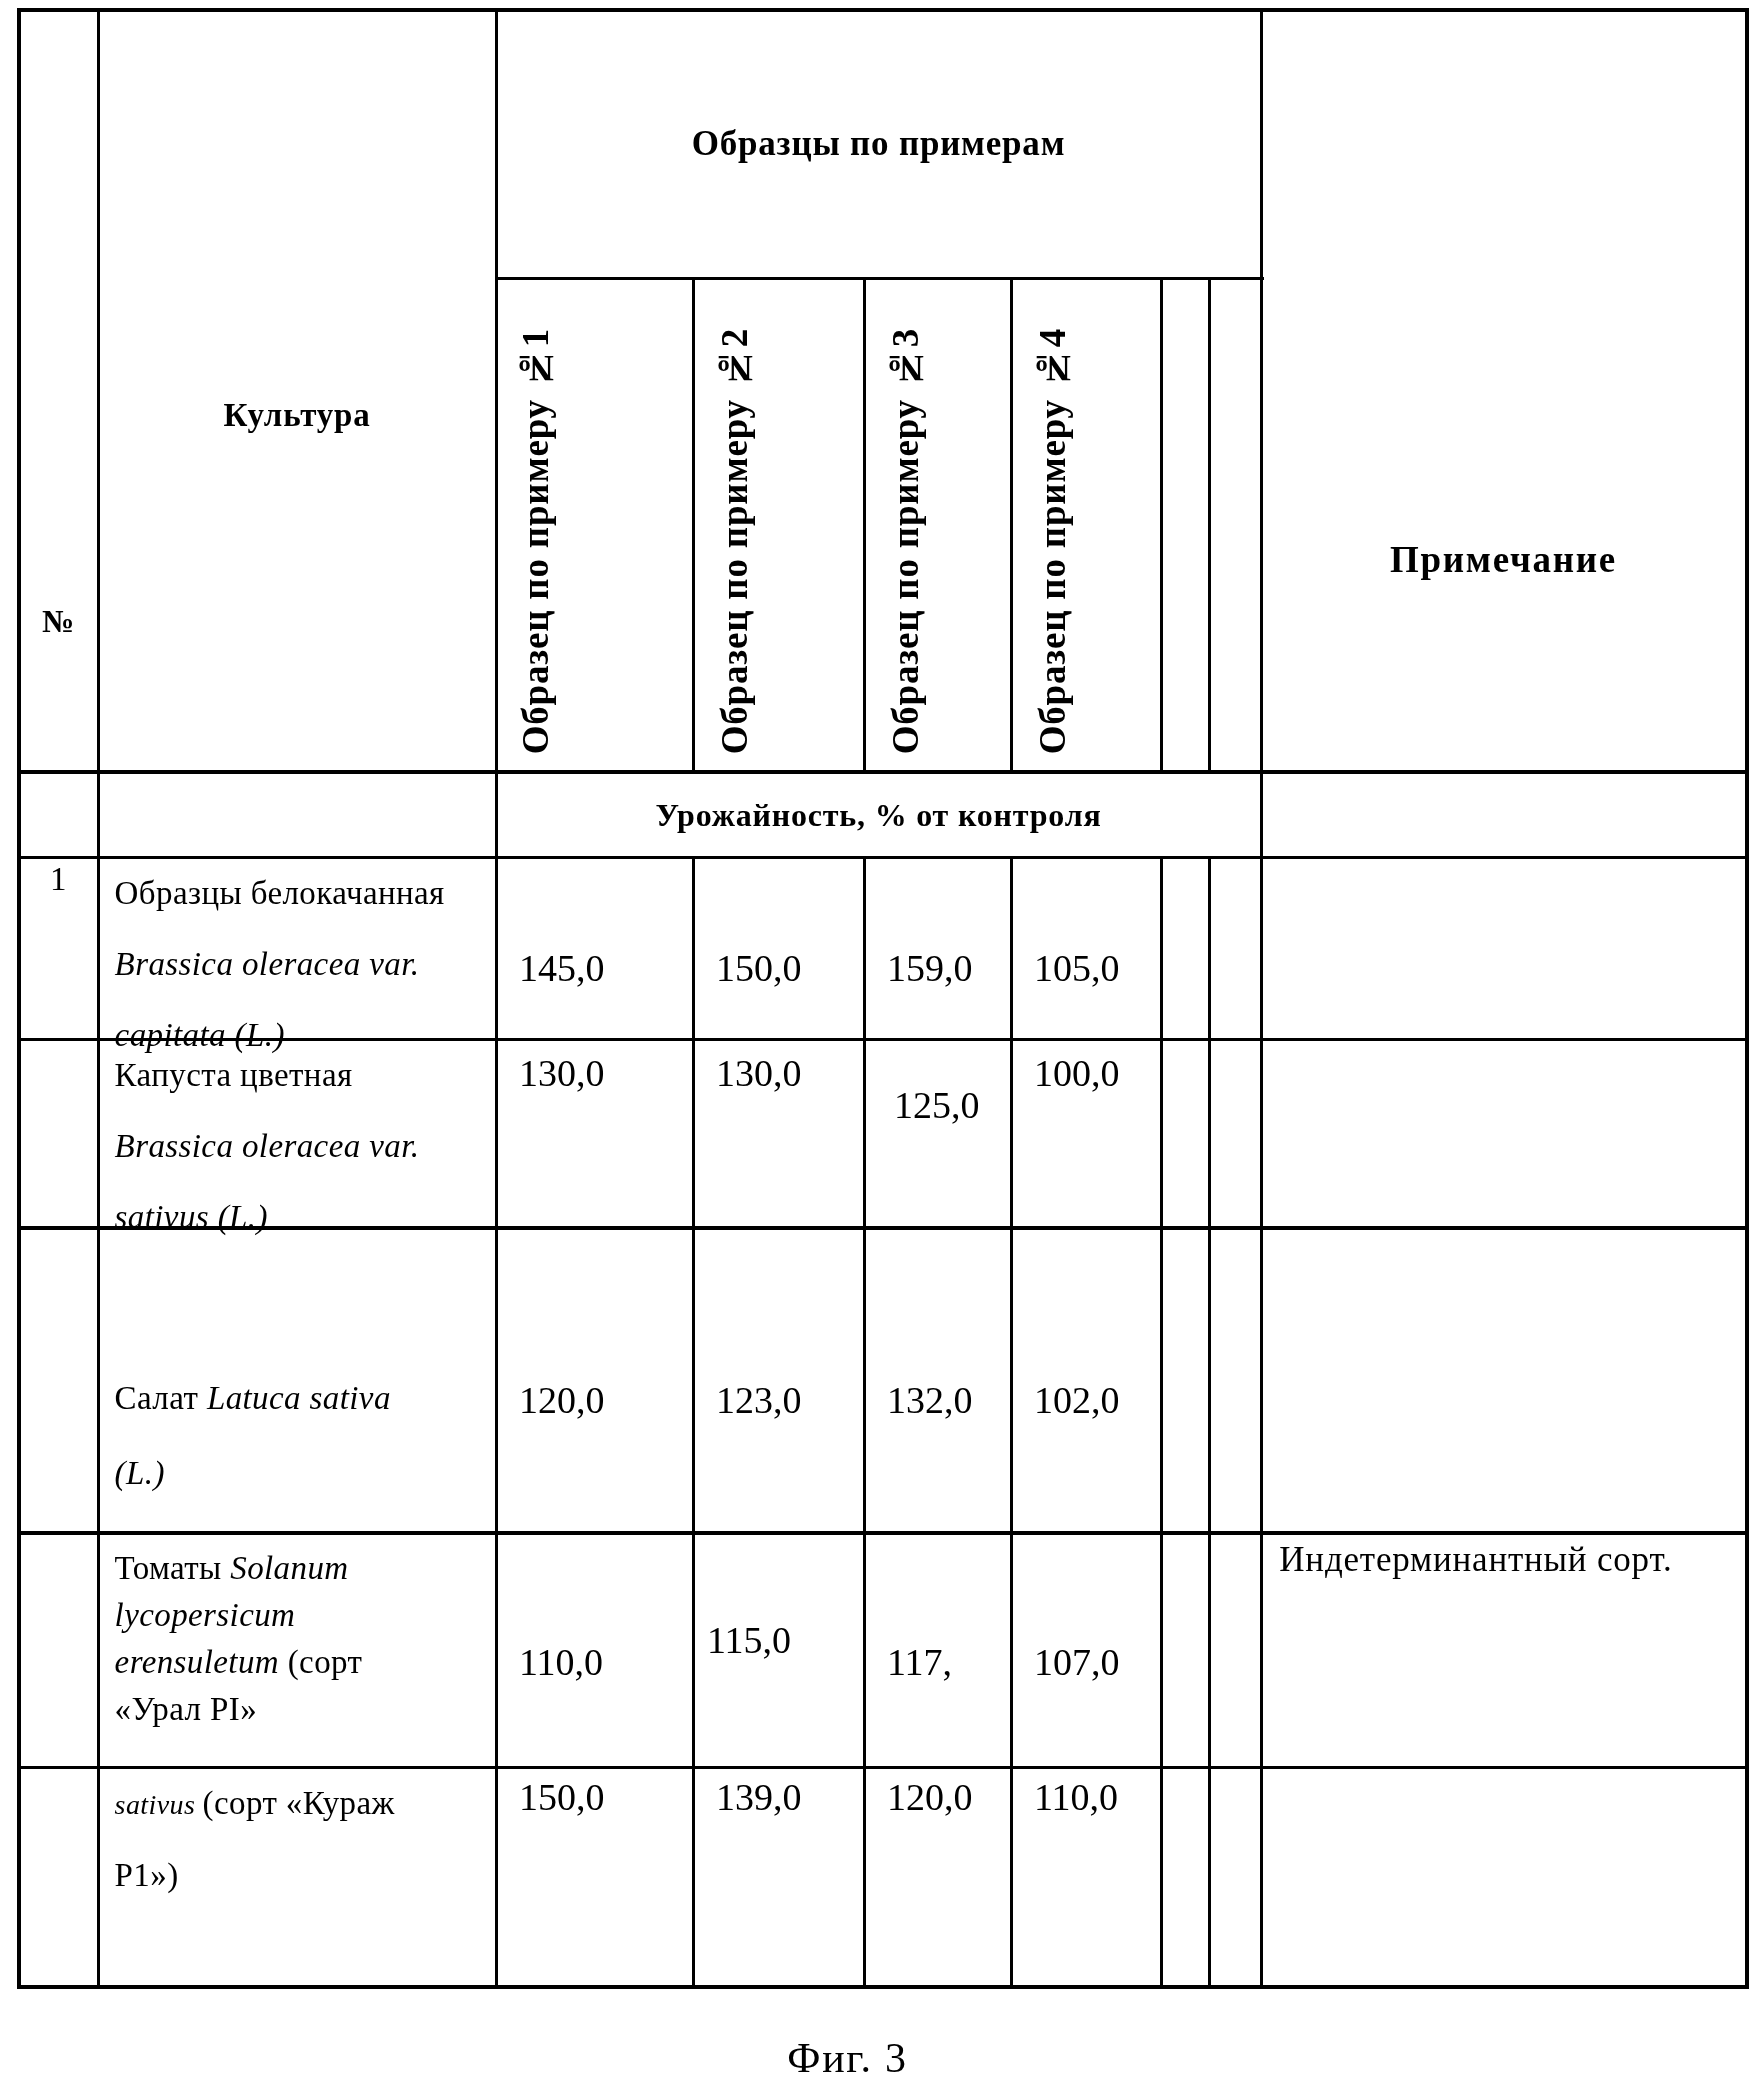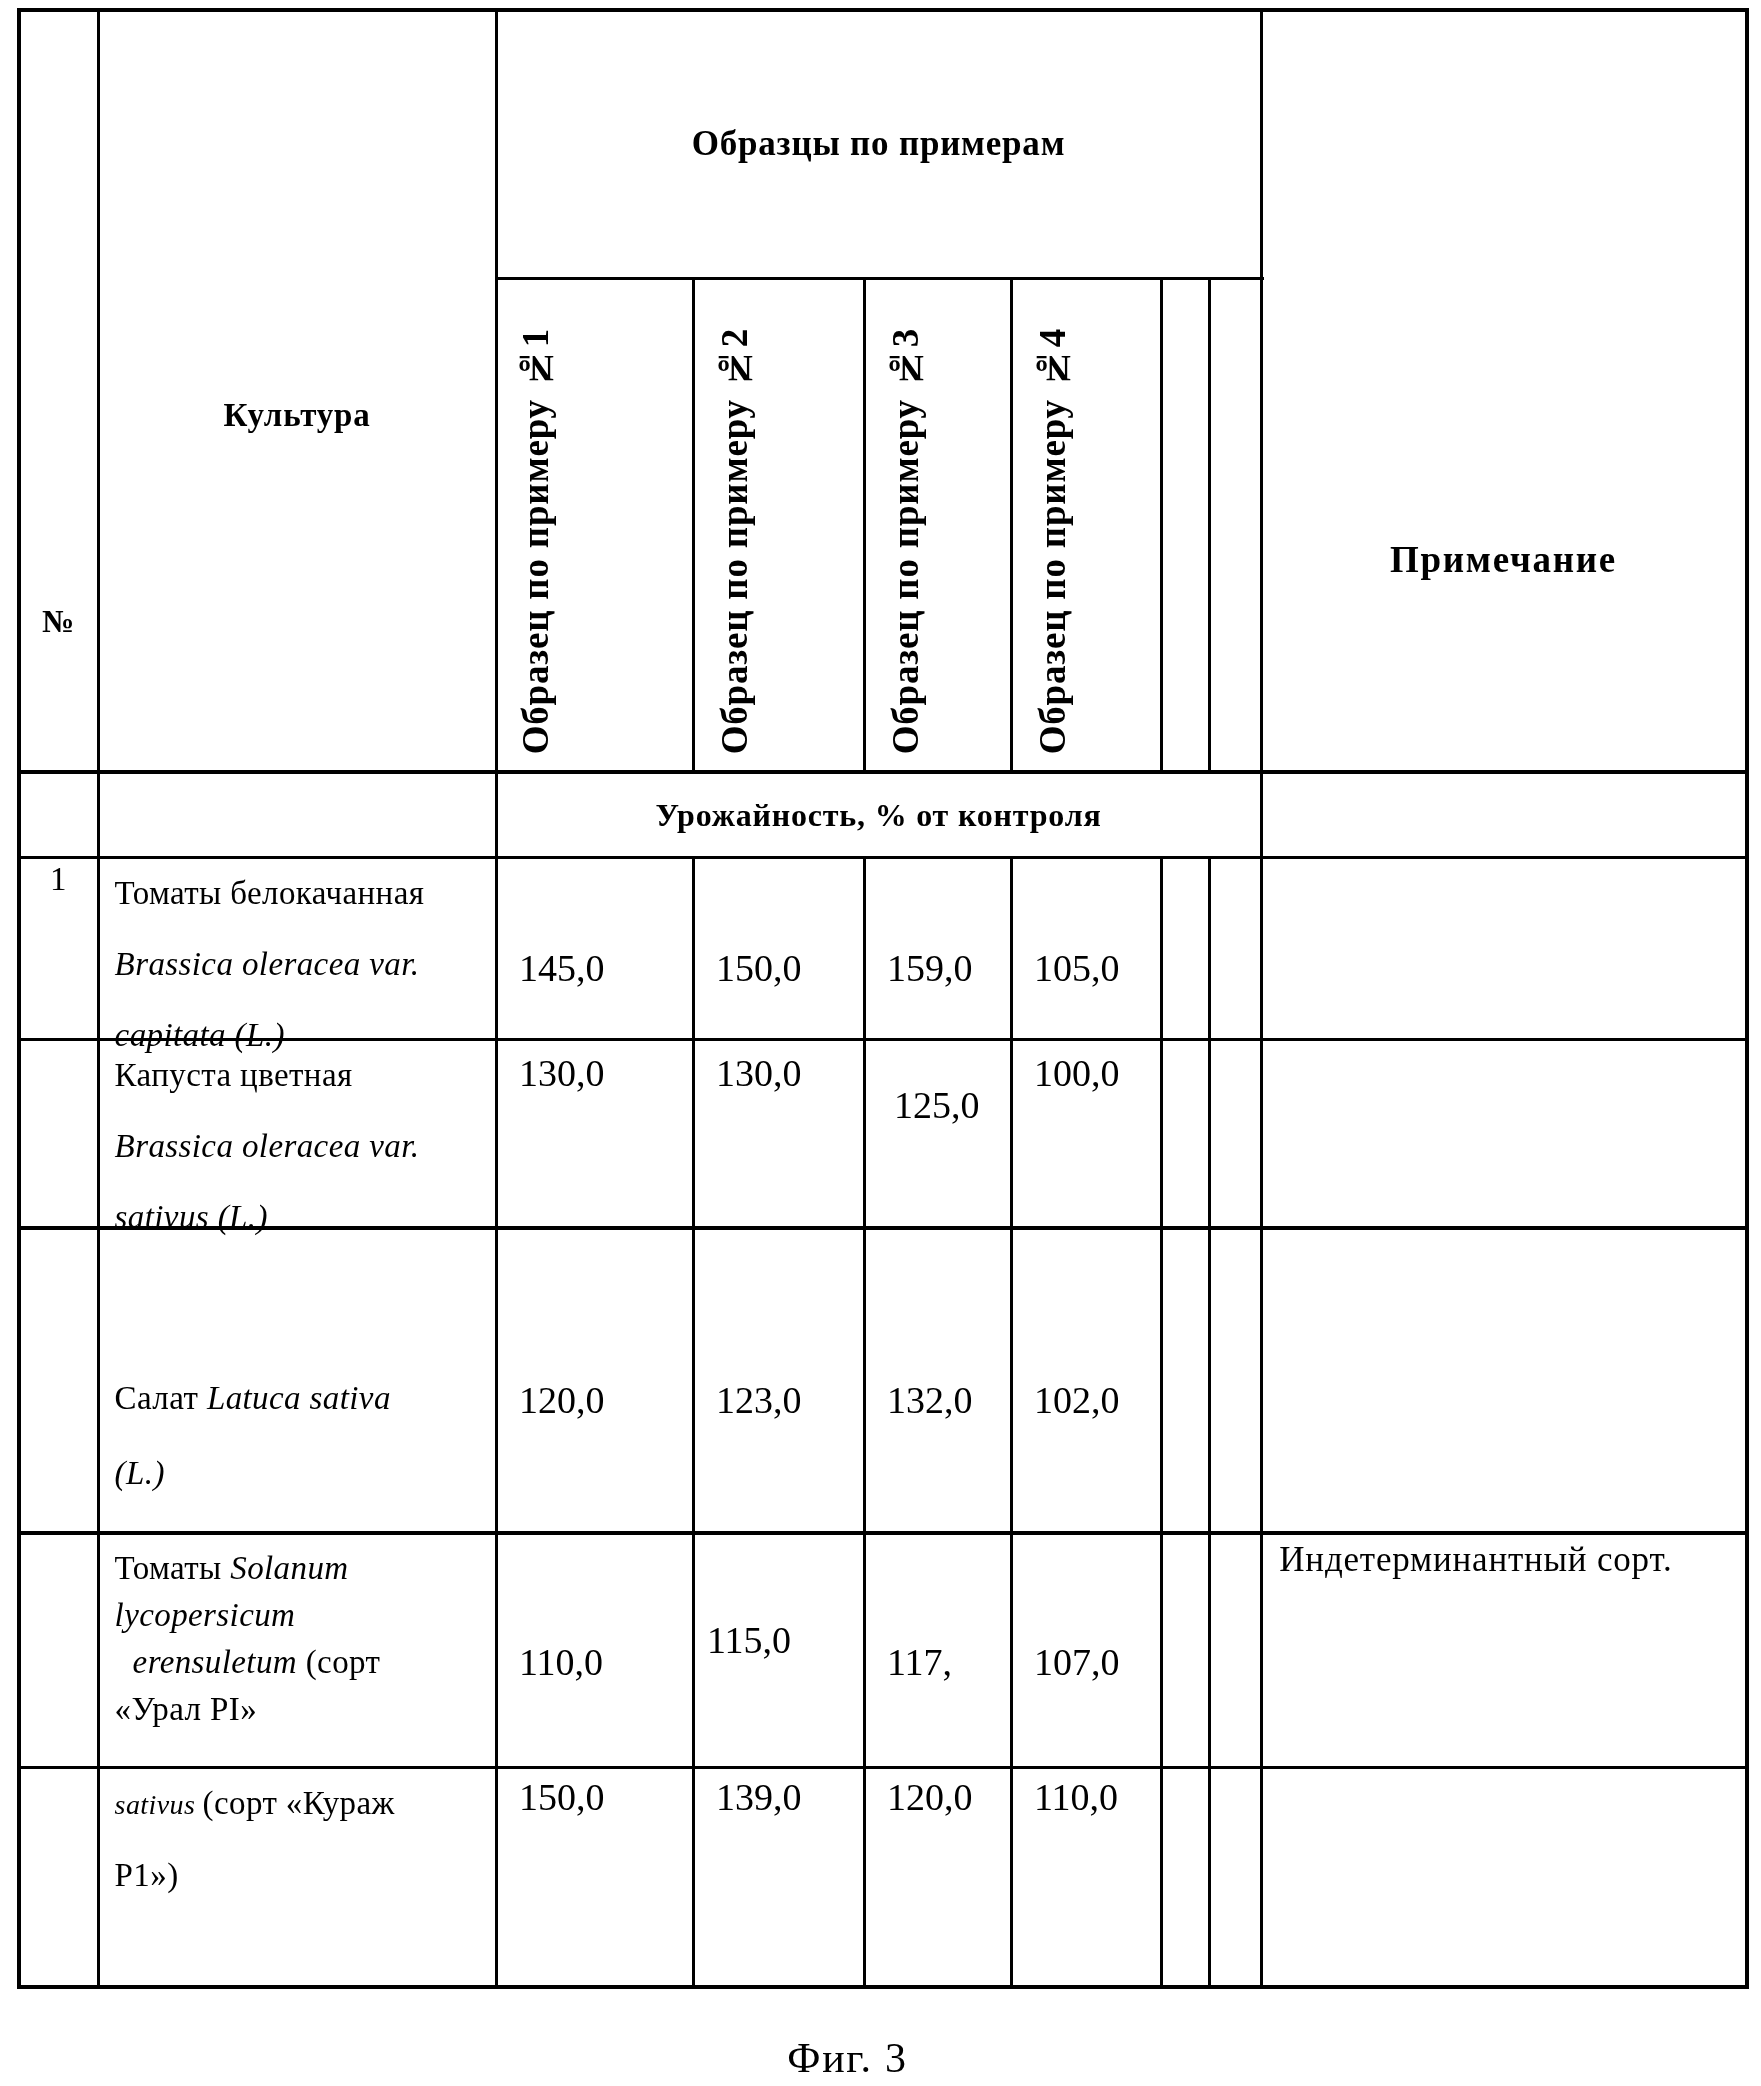--- a/index.html
+++ b/index.html
@@ -58,21 +58,21 @@
   <div class="hdr yield-hdr flex-center">Урожайность, % от контроля</div>
 
   <span class="rot" style="left:514px; bottom:1333px;">Образец по примеру №1</span>
   <span class="rot" style="left:713px; bottom:1333px;">Образец по примеру №2</span>
   <span class="rot" style="left:884px; bottom:1333px;">Образец по примеру №3</span>
   <span class="rot" style="left:1031px; bottom:1333px;">Образец по примеру №4</span>
 
   <div id="rows-layer">
       <div class="no-cell" style="left: 18.3px; top: 858px; width: 80px; padding-top: 2.5px;">1</div>
       <div class="culture-cell" style="left: 98px; top: 858px; width: 381px; padding-left: 16.6px; padding-top: 0px;">
-        <div class="culture-line" style="line-height: 71px;"><span class="">Томаты белокачанная</span></div>
+        <div class="culture-line" style="line-height: 71px;"><span class="">Образцы белокачанная</span></div>
         <div class="culture-line" style="line-height: 71px;"><span class="it ">Brassica oleracea var.</span></div>
         <div class="culture-line" style="line-height: 71px;"><span class="it ">capitata (L.)</span></div>
       </div>
       <div class="value-cell" style="left: 496px; top: 858px; width: 174px; padding-left: 23px; padding-top: 89px;">145,0</div>
       <div class="value-cell" style="left: 693px; top: 858px; width: 148px; padding-left: 23px; padding-top: 89px;">150,0</div>
       <div class="value-cell" style="left: 864px; top: 858px; width: 124px; padding-left: 23px; padding-top: 89px;">159,0</div>
       <div class="value-cell" style="left: 1011px; top: 858px; width: 126px; padding-left: 23px; padding-top: 89px;">105,0</div>
       <div class="no-cell" style="left: 18.3px; top: 1040px; width: 80px; padding-top: 2.5px;"></div>
       <div class="culture-cell" style="left: 98px; top: 1040px; width: 381px; padding-left: 16.6px; padding-top: 0px;">
         <div class="culture-line" style="line-height: 71px;"><span class="">Капуста цветная</span></div>
@@ -89,21 +89,21 @@
         <div class="culture-line" style="line-height: 75px;"><span class="it ">(L.)</span></div>
       </div>
       <div class="value-cell" style="left: 496px; top: 1228px; width: 174px; padding-left: 23px; padding-top: 151px;">120,0</div>
       <div class="value-cell" style="left: 693px; top: 1228px; width: 148px; padding-left: 23px; padding-top: 151px;">123,0</div>
       <div class="value-cell" style="left: 864px; top: 1228px; width: 124px; padding-left: 23px; padding-top: 151px;">132,0</div>
       <div class="value-cell" style="left: 1011px; top: 1228px; width: 126px; padding-left: 23px; padding-top: 151px;">102,0</div>
       <div class="no-cell" style="left: 18.3px; top: 1533px; width: 80px; padding-top: 2.5px;"></div>
       <div class="culture-cell" style="left: 98px; top: 1533px; width: 381px; padding-left: 16.6px; padding-top: 11.6px;">
         <div class="culture-line" style="line-height: 47px;"><span class="">Томаты </span><span class="it ">Solanum</span></div>
         <div class="culture-line" style="line-height: 47px;"><span class="it ">lycopersicum</span></div>
-        <div class="culture-line" style="line-height: 47px; margin-left: 18px;"><span class="it ">erensuletum </span><span class="">(сорт</span></div>
+        <div class="culture-line" style="line-height: 47px;"><span class="it ">erensuletum </span><span class="">(сорт</span></div>
         <div class="culture-line" style="line-height: 47px;"><span class="">«Урал PI»</span></div>
       </div>
       <div class="value-cell" style="left: 496px; top: 1533px; width: 174px; padding-left: 23px; padding-top: 108px;">110,0</div>
       <div class="value-cell" style="left: 693px; top: 1511px; width: 148px; padding-left: 14px; padding-top: 108px;">115,0</div>
       <div class="value-cell" style="left: 864px; top: 1533px; width: 124px; padding-left: 23px; padding-top: 108px;">117,</div>
       <div class="value-cell" style="left: 1011px; top: 1533px; width: 126px; padding-left: 23px; padding-top: 108px;">107,0</div>
       <div class="note-cell" style="left: 1261px; top: 1533px; width: 467px; padding-left: 18.3px; padding-top: 7.5px;">Индетерминантный сорт.</div>
       <div class="no-cell" style="left: 18.3px; top: 1768px; width: 80px; padding-top: 2.5px;"></div>
       <div class="culture-cell" style="left: 98px; top: 1768px; width: 381px; padding-left: 16.6px; padding-top: 0px;">
         <div class="culture-line" style="line-height: 71px;"><span class="it sm">sativus </span><span class="">(сорт «Кураж</span></div>

